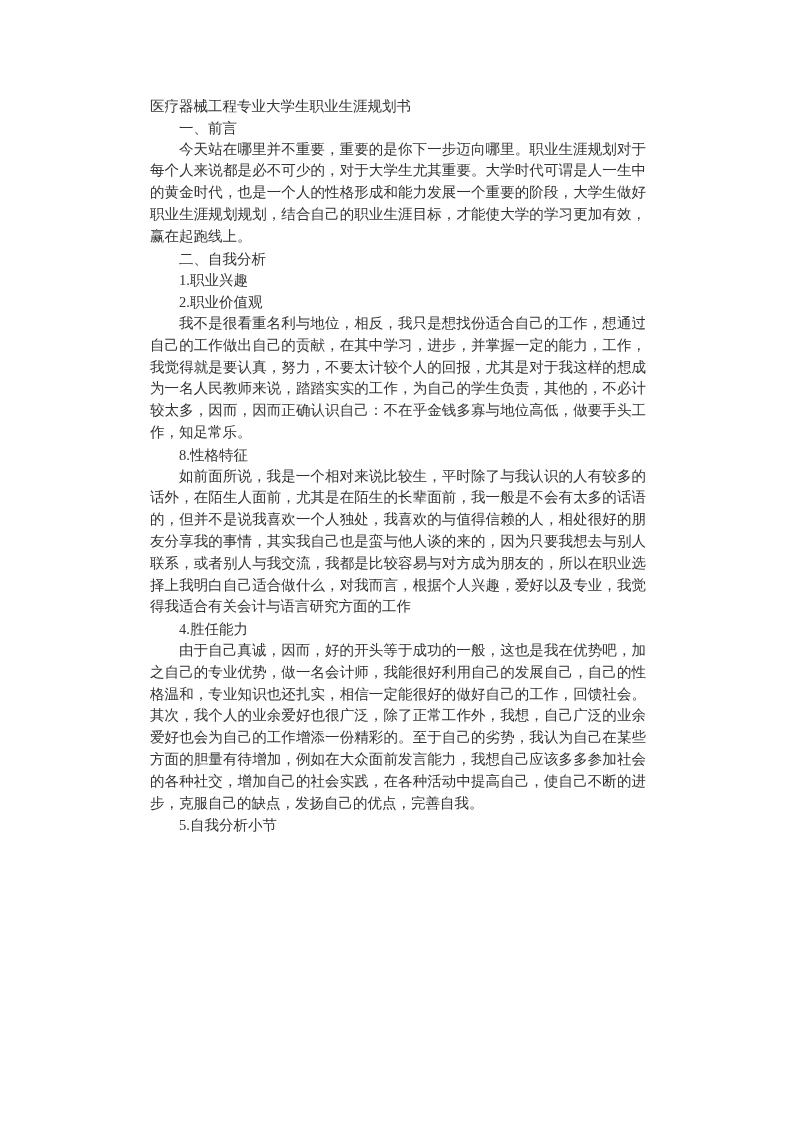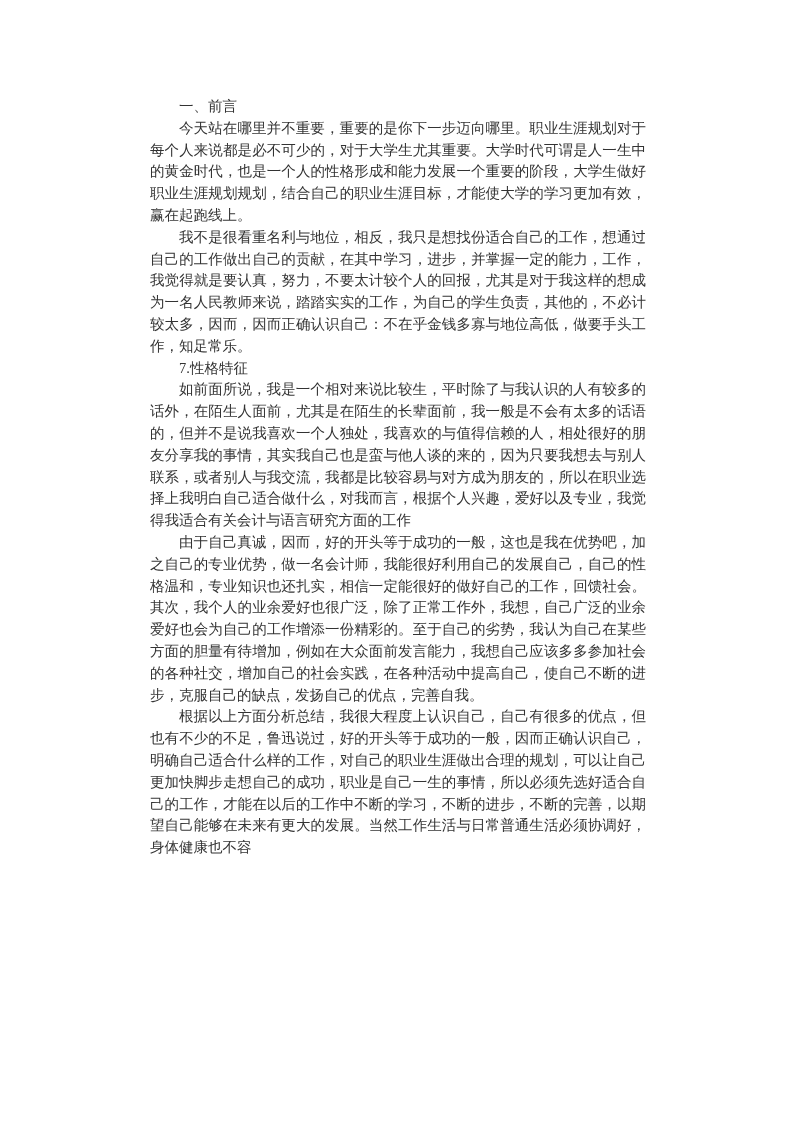--- a/index.html
+++ b/index.html
@@ -33,28 +33,34 @@
     text-align: left;
   }
   .doc-heading {
     text-indent: 2em;
     font-family: Liberation Serif, serif;
   }
   .doc-para {
     text-indent: 2em;
     text-align: justify;
     text-justify: inter-character;
+    font-family: Liberation Mono, monospace;
   }
 </style>
 </head>
 <body>
 
 <div class="page">
   <div class="content">
+    <p class="doc-title">医疗器械工程专业大学生职业生涯规划书</p>
     <p class="doc-heading">一、前言</p>
     <p class="doc-para">今天站在哪里并不重要，重要的是你下一步迈向哪里。职业生涯规划对于每个人来说都是必不可少的，对于大学生尤其重要。大学时代可谓是人一生中的黄金时代，也是一个人的性格形成和能力发展一个重要的阶段，大学生做好职业生涯规划规划，结合自己的职业生涯目标，才能使大学的学习更加有效，赢在起跑线上。</p>
+    <p class="doc-heading">二、自我分析</p>
+    <p class="doc-heading">1.职业兴趣</p>
+    <p class="doc-heading">2.职业价值观</p>
     <p class="doc-para">我不是很看重名利与地位，相反，我只是想找份适合自己的工作，想通过自己的工作做出自己的贡献，在其中学习，进步，并掌握一定的能力，工作，我觉得就是要认真，努力，不要太计较个人的回报，尤其是对于我这样的想成为一名人民教师来说，踏踏实实的工作，为自己的学生负责，其他的，不必计较太多，因而，因而正确认识自己：不在乎金钱多寡与地位高低，做要手头工作，知足常乐。</p>
-    <p class="doc-heading">7.性格特征</p>
+    <p class="doc-heading">8.性格特征</p>
     <p class="doc-para">如前面所说，我是一个相对来说比较生，平时除了与我认识的人有较多的话外，在陌生人面前，尤其是在陌生的长辈面前，我一般是不会有太多的话语的，但并不是说我喜欢一个人独处，我喜欢的与值得信赖的人，相处很好的朋友分享我的事情，其实我自己也是蛮与他人谈的来的，因为只要我想去与别人联系，或者别人与我交流，我都是比较容易与对方成为朋友的，所以在职业选择上我明白自己适合做什么，对我而言，根据个人兴趣，爱好以及专业，我觉得我适合有关会计与语言研究方面的工作</p>
+    <p class="doc-heading">4.胜任能力</p>
     <p class="doc-para">由于自己真诚，因而，好的开头等于成功的一般，这也是我在优势吧，加之自己的专业优势，做一名会计师，我能很好利用自己的发展自己，自己的性格温和，专业知识也还扎实，相信一定能很好的做好自己的工作，回馈社会。其次，我个人的业余爱好也很广泛，除了正常工作外，我想，自己广泛的业余爱好也会为自己的工作增添一份精彩的。至于自己的劣势，我认为自己在某些方面的胆量有待增加，例如在大众面前发言能力，我想自己应该多多参加社会的各种社交，增加自己的社会实践，在各种活动中提高自己，使自己不断的进步，克服自己的缺点，发扬自己的优点，完善自我。</p>
-    <p class="doc-para">根据以上方面分析总结，我很大程度上认识自己，自己有很多的优点，但也有不少的不足，鲁迅说过，好的开头等于成功的一般，因而正确认识自己，明确自己适合什么样的工作，对自己的职业生涯做出合理的规划，可以让自己更加快脚步走想自己的成功，职业是自己一生的事情，所以必须先选好适合自己的工作，才能在以后的工作中不断的学习，不断的进步，不断的完善，以期望自己能够在未来有更大的发展。当然工作生活与日常普通生活必须协调好，身体健康也不容</p>
+    <p class="doc-heading">5.自我分析小节</p>
   </div>
 </div>
 
 </body></html>

